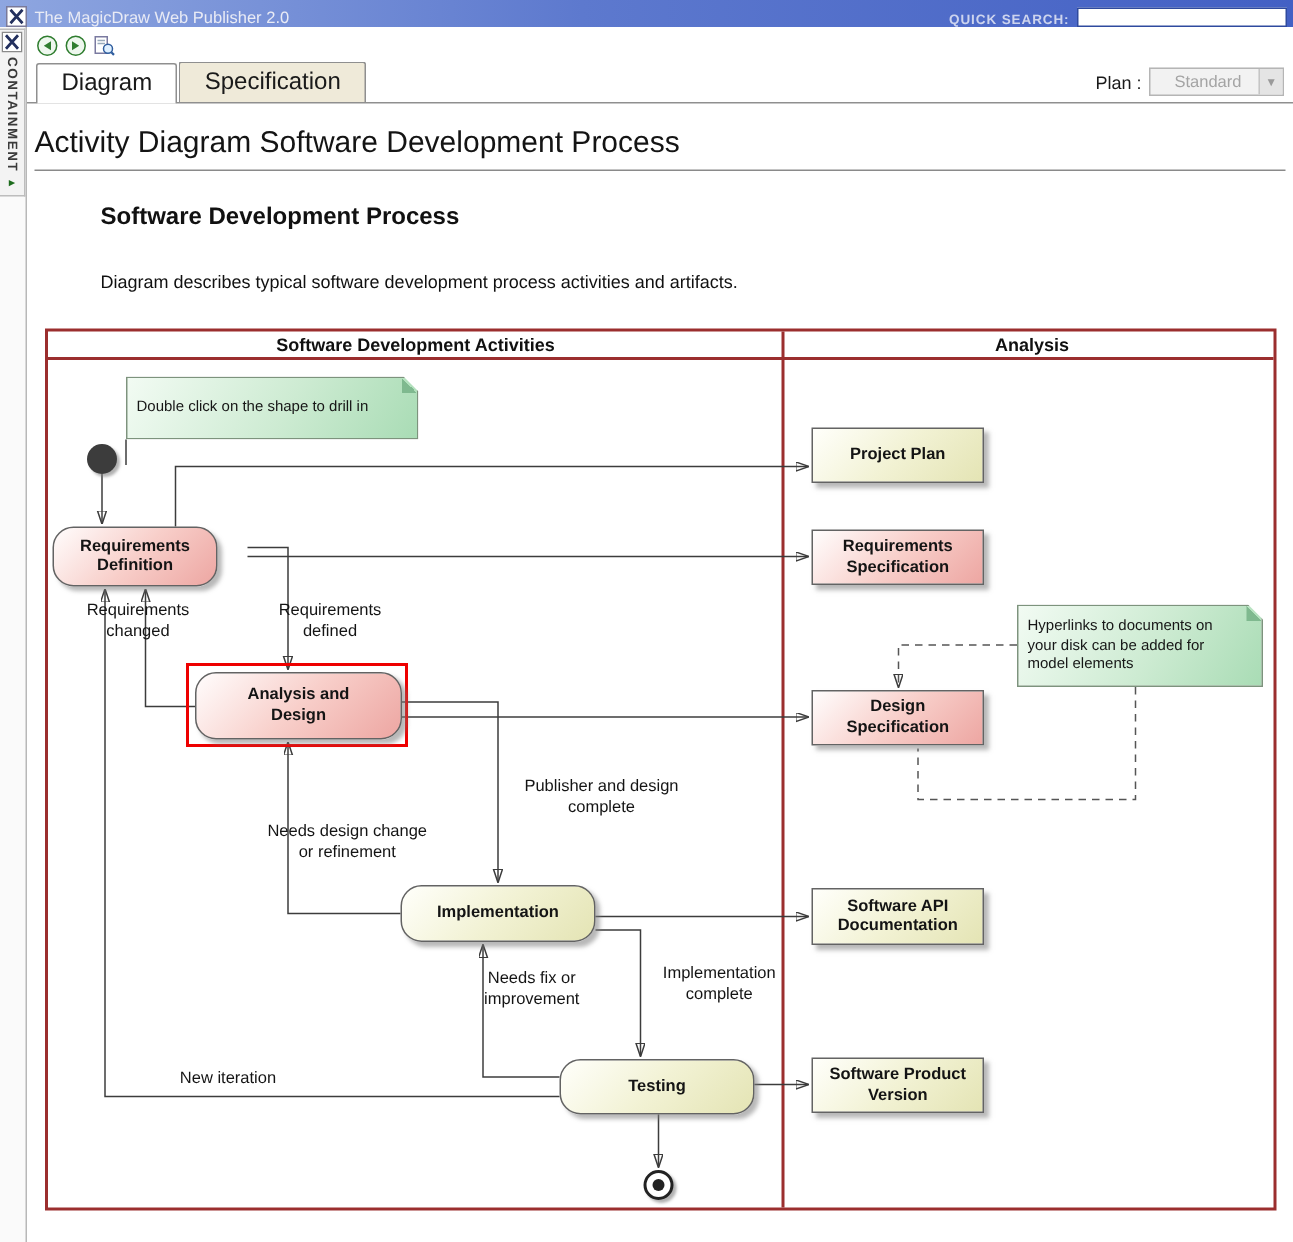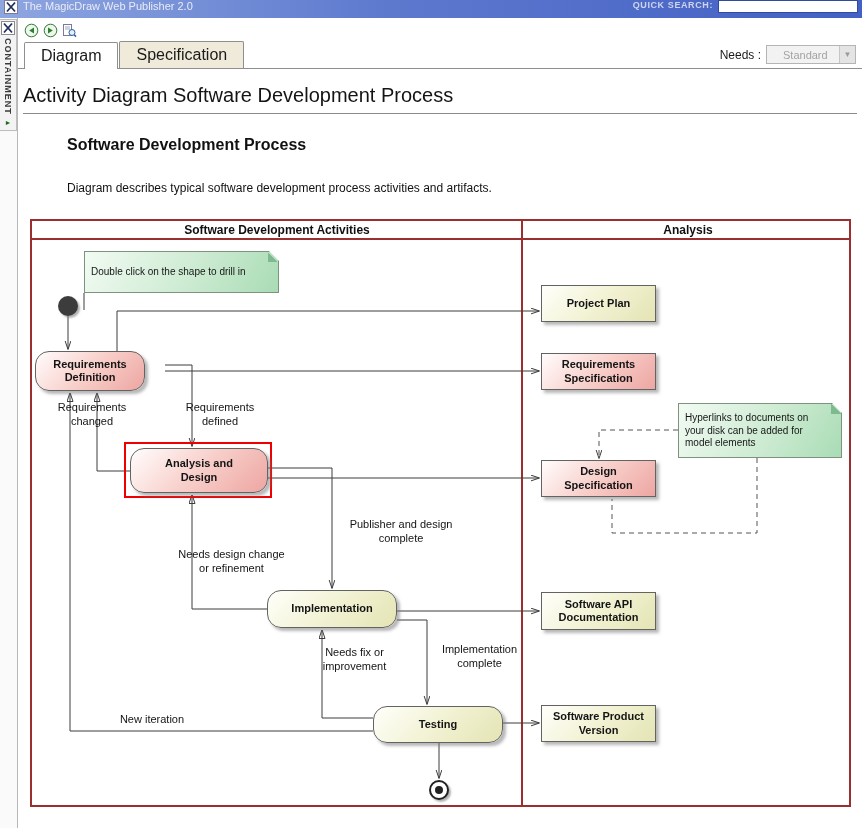--- a/index.html
+++ b/index.html
@@ -1,20 +1,20 @@
 <!DOCTYPE html>
 <html><head>
 <meta charset="utf-8">
 <style>
   * { box-sizing: border-box; }
   html,body { margin:0; padding:0; width:862px; height:828px; background:#fff;
               font-family:"Liberation Sans", sans-serif; overflow:hidden; }
 
   
-  .titlebar { height:18px; display:flex; align-items:flex-start; gap:5px; padding:0 4px;
+  .titlebar { height:18px; display:flex; align-items:flex-end; gap:5px; padding:0 4px;
               background:linear-gradient(to right,#8ea6e0 0%,#5d79ce 45%,#43福60c4 100%);
               background:linear-gradient(to right,#8ea6e0 0%,#5d79ce 45%,#4360c4 100%); }
   .win-logo { width:14px; height:14px; display:inline-block; }
   .win-title { color:#e9ebf5; font-size:11px; flex:1; white-space:nowrap; }
   .qs-label { color:#cdd4ee; font-size:9px; letter-spacing:.6px; font-weight:bold; }
   .qs-input { width:140px; height:13px; border:1px solid #2f4a9e; font-size:10px; padding:0 2px; }
 
   
   .main { display:flex; height:810px; }
   .strip { width:18px; background:#fafafa; border-right:1px solid #b8b8b8;
@@ -147,21 +147,21 @@
             <circle cx="10" cy="9.5" r="3" fill="#dff0ff" stroke="#2f5d9e"></circle>
             <line x1="12.2" y1="11.8" x2="14" y2="13.6" stroke="#2f5d9e" stroke-width="1.5"></line>
           </svg>
       </span>
     </div>
 
     <div class="tabrow">
       <div class="tab active">Diagram</div>
       <div class="tab inactive">Specification</div>
       <div class="mode">
-        <span>Needs :</span>
+        <span>Plan :</span>
         <div class="mode-select">
           <span>Standard</span>
           <span class="mode-arrow">▼</span>
         </div>
       </div>
     </div>
 
     <div class="content">
       <div class="page-title">Activity Diagram Software Development Process</div>
       <hr>

